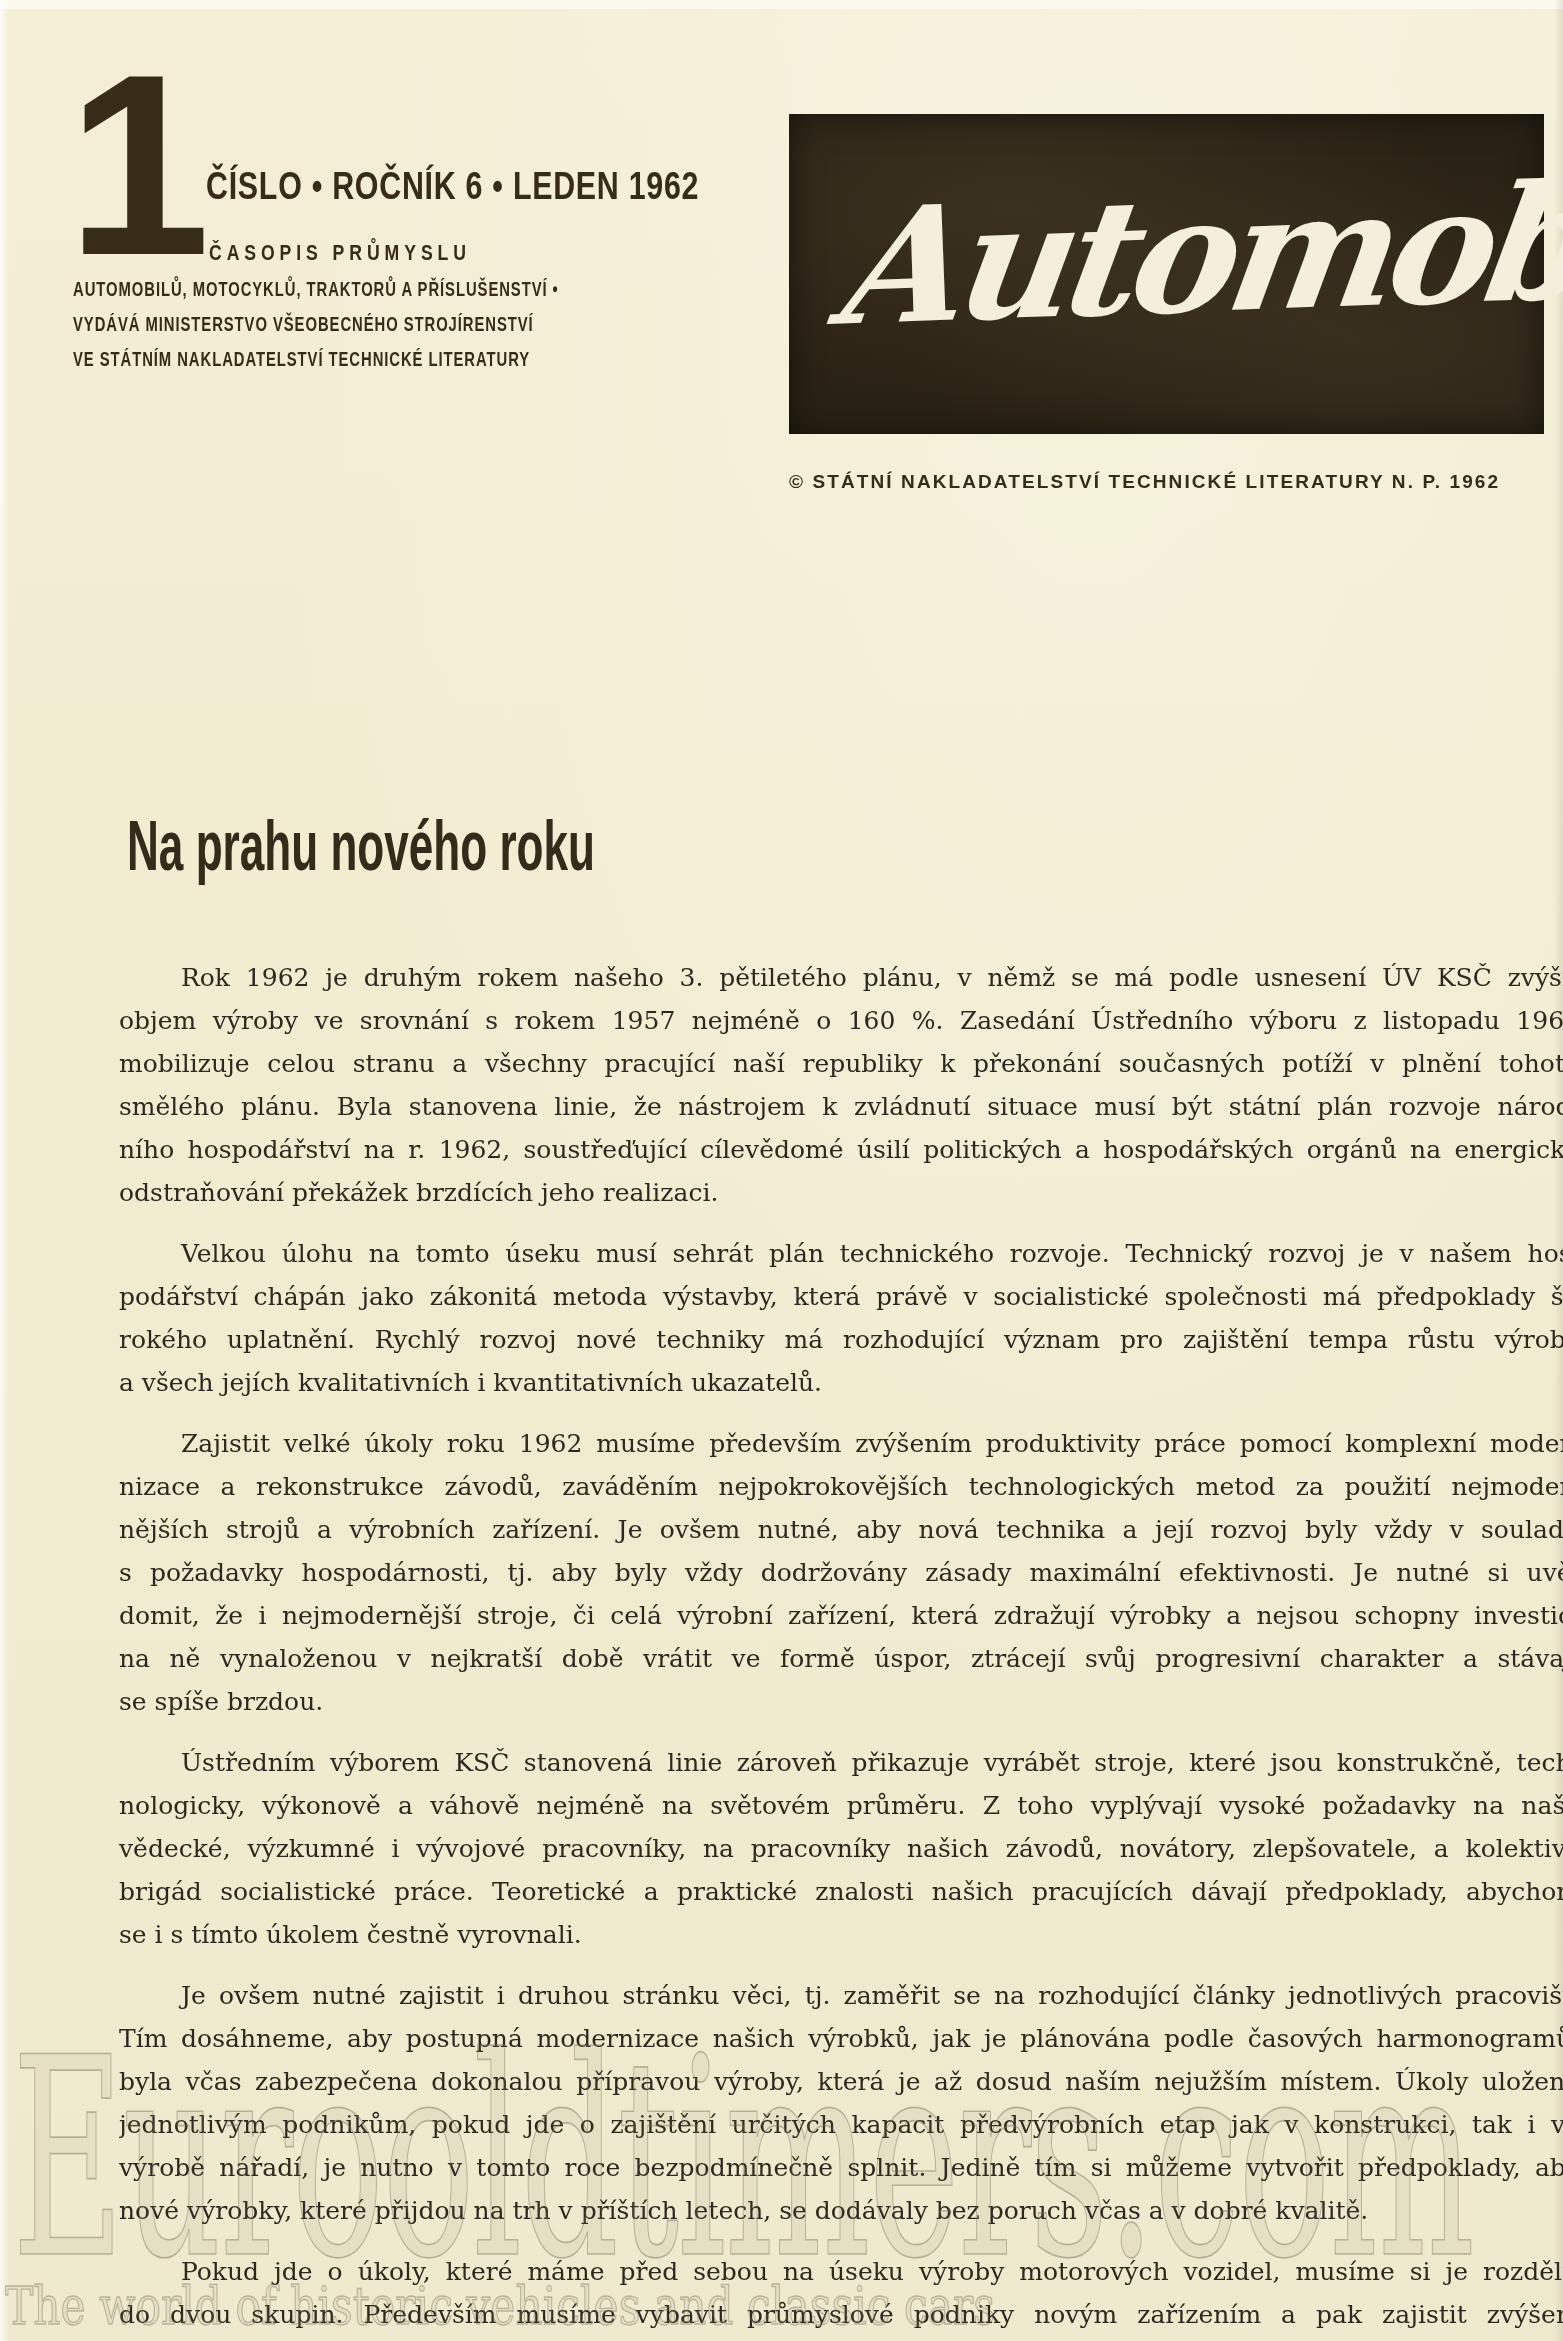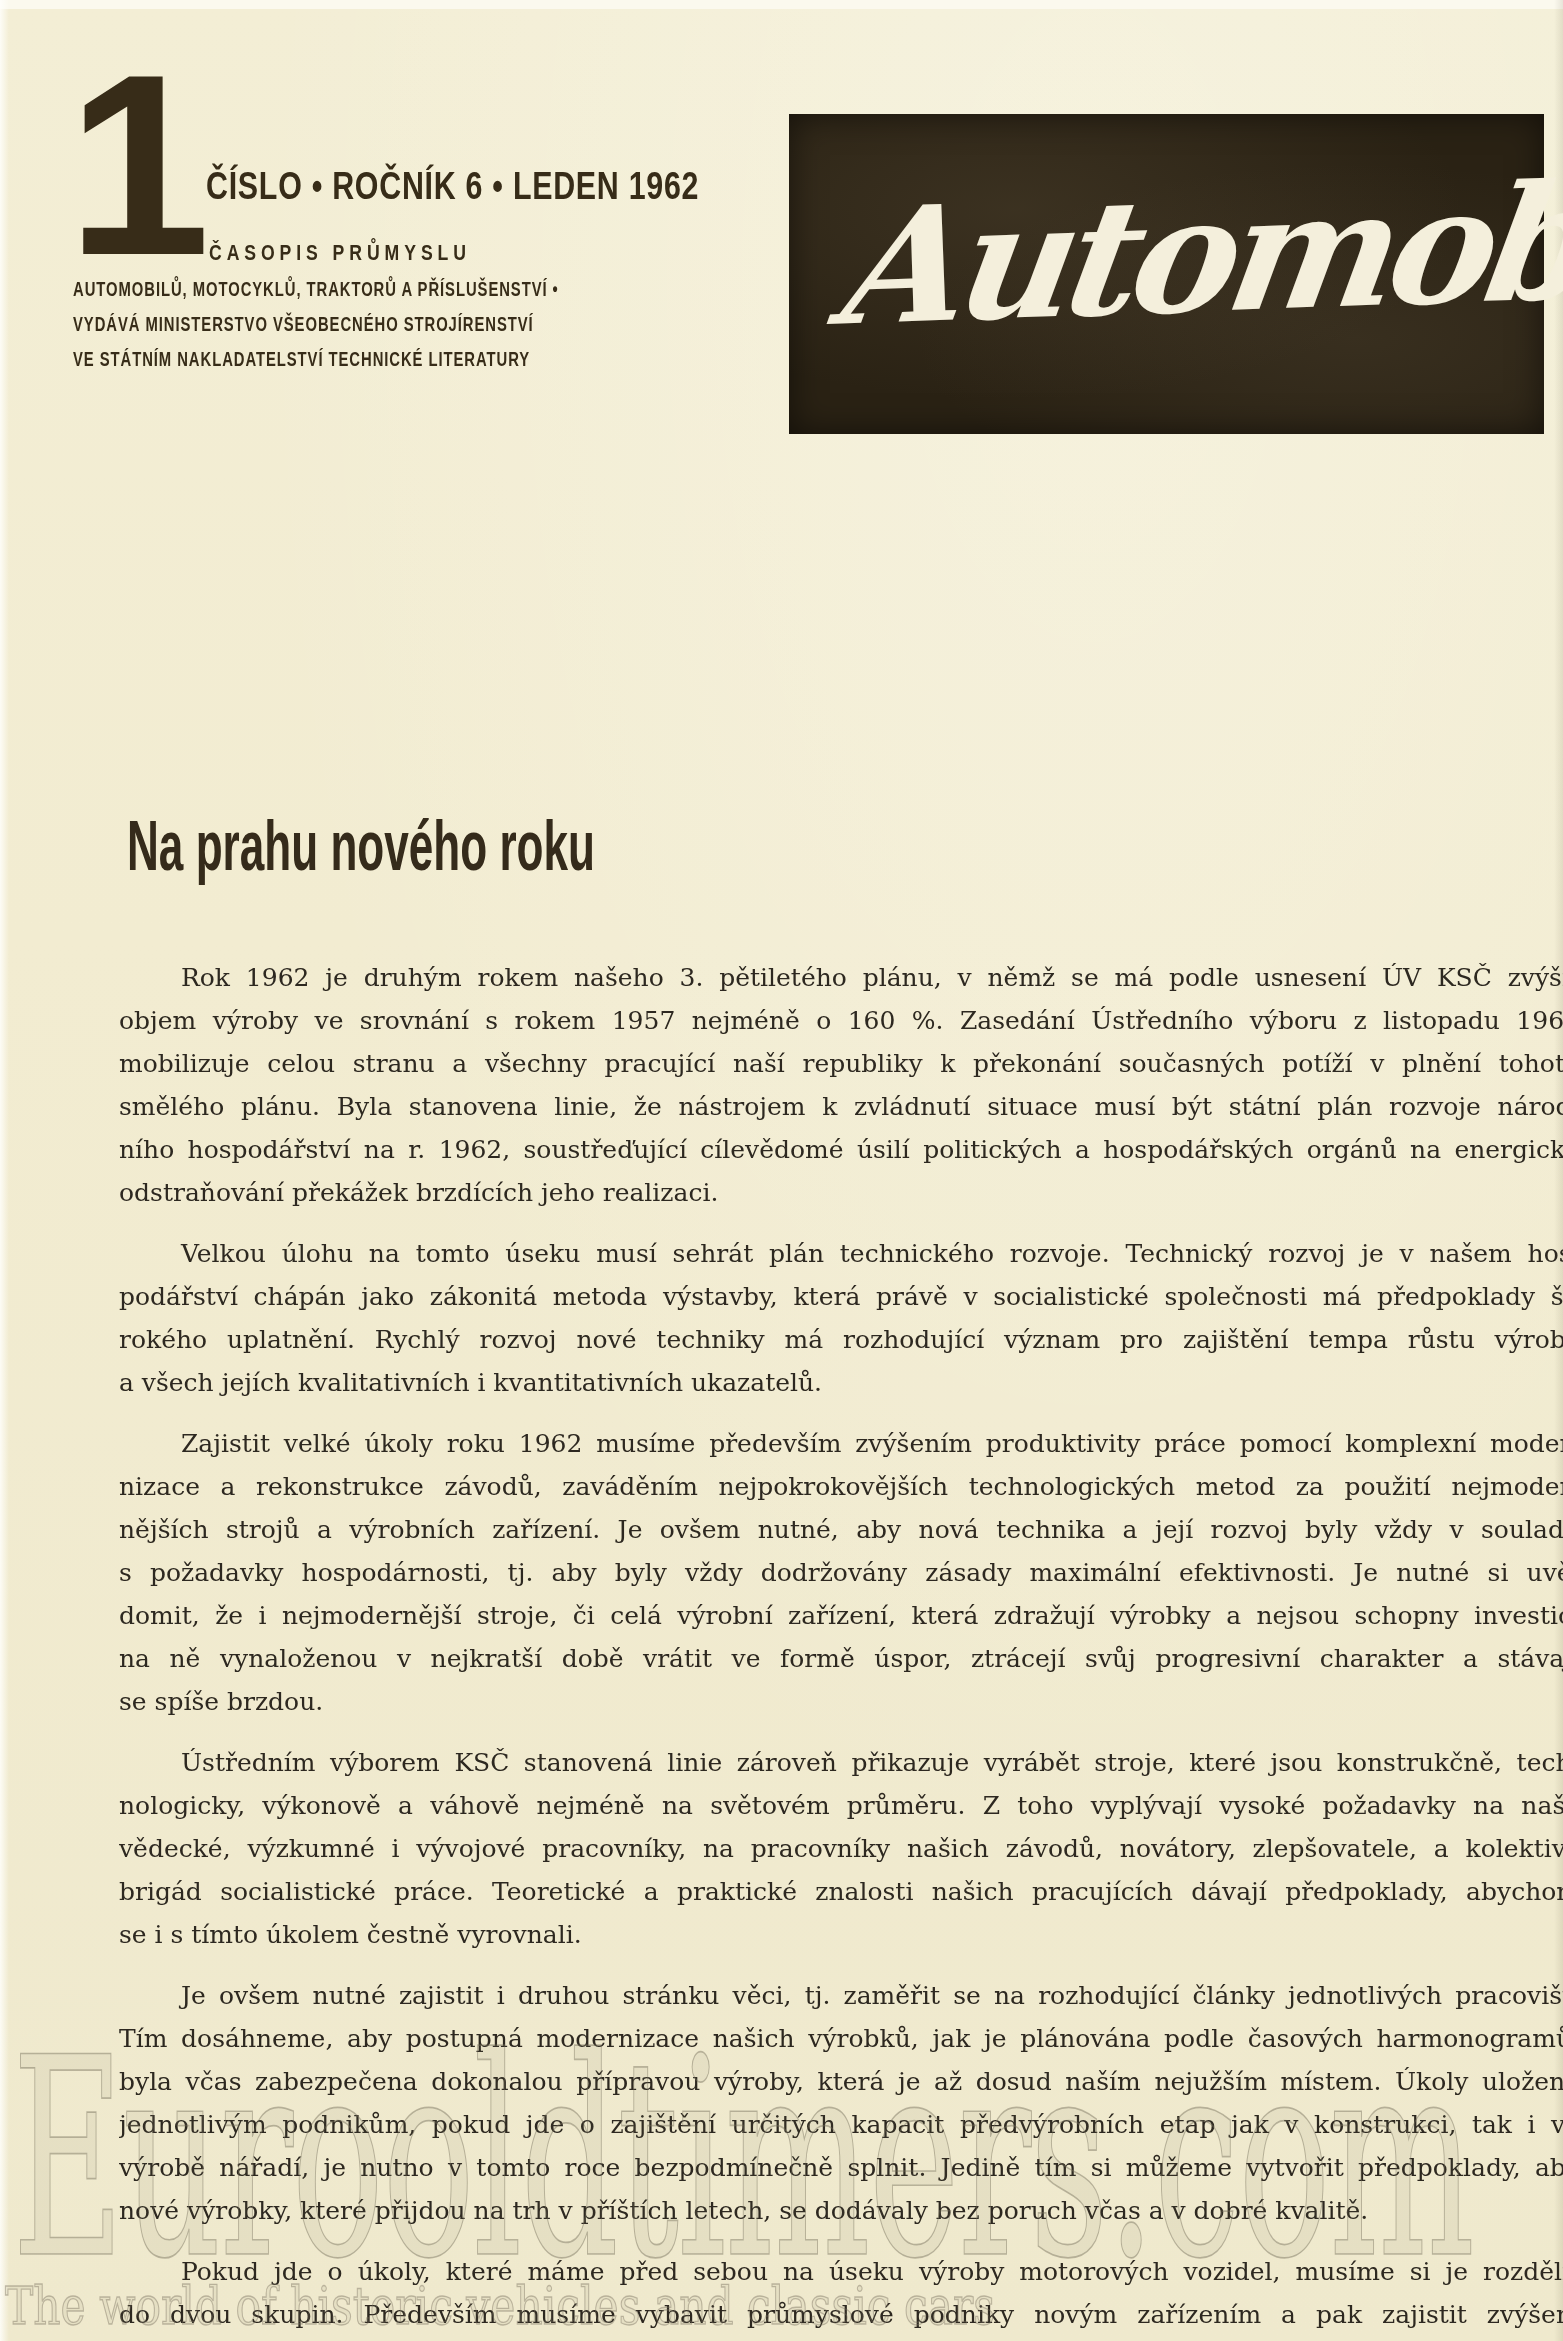--- a/index.html
+++ b/index.html
@@ -126,20 +126,21 @@
   <div class="issue-number">1</div>
   <div class="issue-line">ČÍSLO • ROČNÍK 6 • LEDEN 1962</div>
   <div class="mast-sub1">ČASOPIS PRŮMYSLU</div>
   <div class="mast-sub2">AUTOMOBILŮ, MOTOCYKLŮ, TRAKTORŮ A PŘÍSLUŠENSTVÍ •</div>
   <div class="mast-sub3">VYDÁVÁ MINISTERSTVO VŠEOBECNÉHO STROJÍRENSTVÍ</div>
   <div class="mast-sub4">VE STÁTNÍM NAKLADATELSTVÍ TECHNICKÉ LITERATURY</div>
 
   <div class="logo-box">
     <div class="logo-script">Automobil</div>
   </div>
+  <div class="copyright-line">© STÁTNÍ NAKLADATELSTVÍ TECHNICKÉ LITERATURY N. P. 1962</div>
 
   <div class="article-title">Na prahu nového roku</div>
   <div class="article-body">
       <div class="para">
         <div class="line first">Rok 1962 je druhým rokem našeho 3. pětiletého plánu, v němž se má podle usnesení ÚV KSČ zvýšit</div>
         <div class="line">objem výroby ve srovnání s rokem 1957 nejméně o 160 %. Zasedání Ústředního výboru z listopadu 1961</div>
         <div class="line">mobilizuje celou stranu a všechny pracující naší republiky k překonání současných potíží v plnění tohoto</div>
         <div class="line">smělého plánu. Byla stanovena linie, že nástrojem k zvládnutí situace musí být státní plán rozvoje národ-</div>
         <div class="line">ního hospodářství na r. 1962, soustřeďující cílevědomé úsilí politických a hospodářských orgánů na energické</div>
         <div class="line noj">odstraňování překážek brzdících jeho realizaci.</div>

